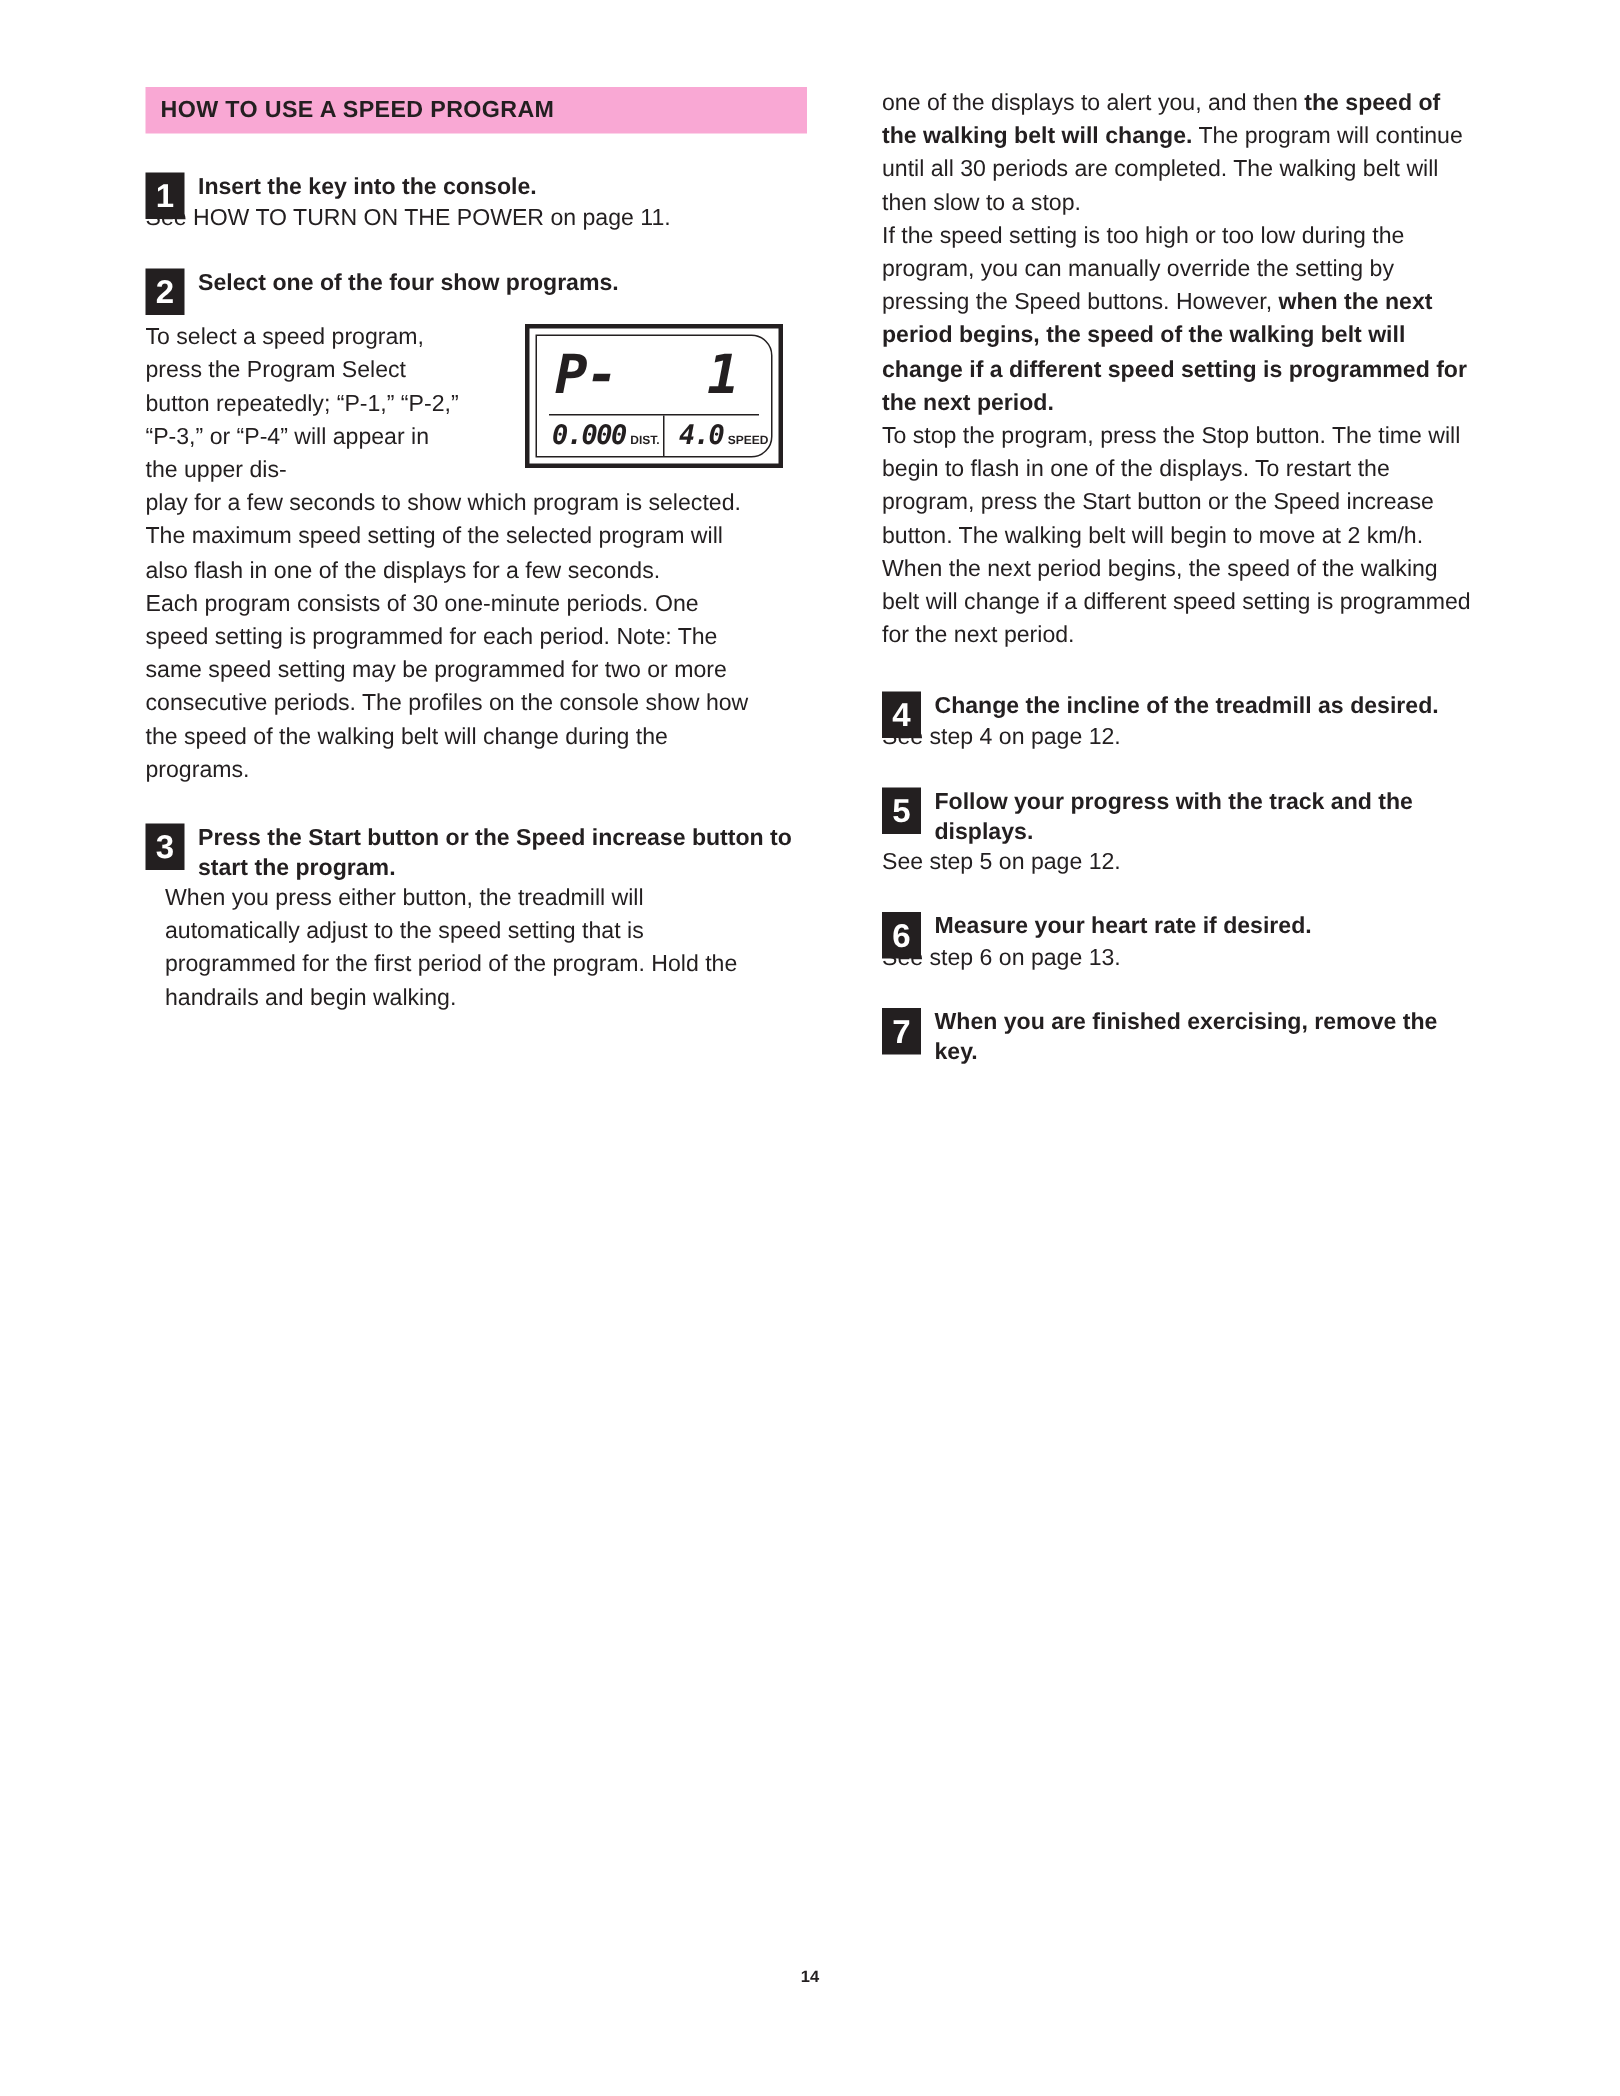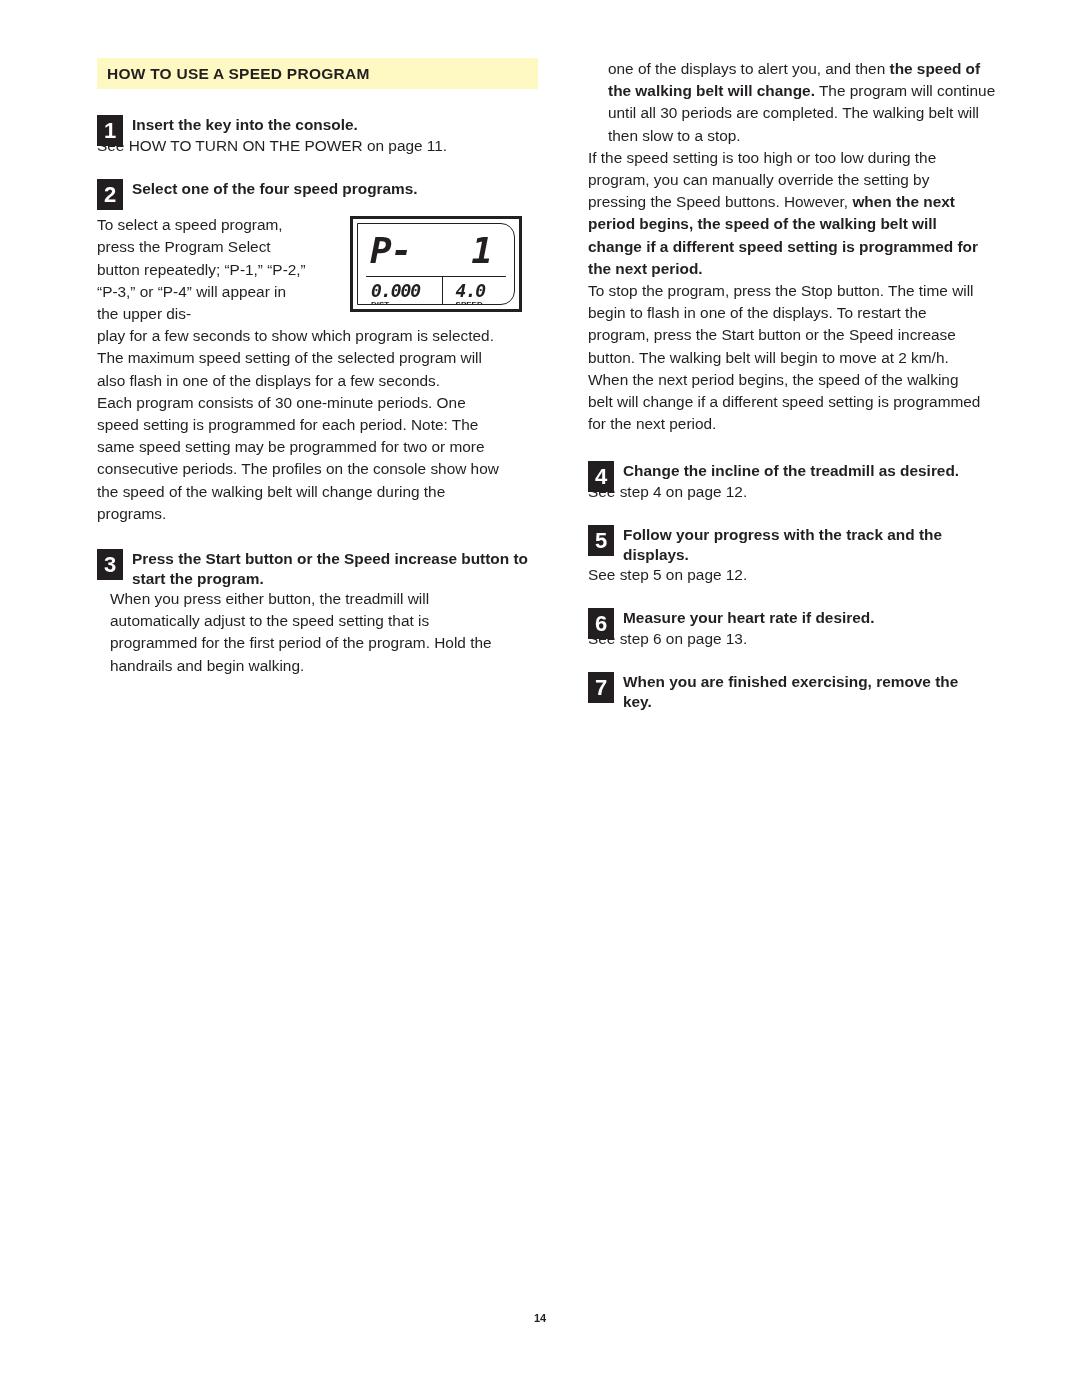--- a/index.html
+++ b/index.html
@@ -28,21 +28,21 @@
   .col {
     position: absolute;
     top: 58px;
     width: 443px;
   }
   .col-left  { left: 97px; }
   .col-right { left: 588px; width: 403px; }
 
   
   .section-bar {
-    background: #fef9c3;
+    background: #f9a8d4;
     height: 31px;
     width: 441px;
     margin-bottom: 26px;
   }
   .section-bar .title {
     font-size: 15.5px;
     font-weight: bold;
     letter-spacing: 0.25px;
     line-height: 31px;
     padding-left: 10px;
@@ -149,21 +149,20 @@
     border-top: 1.6px solid #231f20;
     display: flex;
     align-items: center;
   }
   .lcd-cell {
     display: flex;
     align-items: baseline;
     height: 100%;
     padding-top: 5px;
     box-sizing: border-box;
-    flex-direction: column;
   }
   .lcd-cell.left  { width: 54%; padding-left: 2px; }
   .lcd-cell.right { width: 46%; border-left: 1.6px solid #231f20; padding-left: 10px; text-align: center; }
   .lcd-val { font-size: 18px; line-height: 18px; }
   .lcd-unit {
     font-size: 8px;
     font-weight: bold;
     font-family: "Liberation Sans", sans-serif;
     letter-spacing: 0px;
     margin-left: 3px;
@@ -194,21 +193,21 @@
     </div>
 
     <div class="step" style="margin-top:4px;">
       <span class="num">1</span>
       <span class="head">Insert the key into the console.</span>
     </div>
     <p class="body indent gap-sm">See HOW TO TURN ON THE POWER on page 11.</p>
 
     <div class="step" style="margin-top:22px;">
       <span class="num">2</span>
-      <span class="head">Select one of the four speed programs.</span>
+      <span class="head">Select one of the four show programs.</span>
     </div>
 
     <div class="figwrap gap-sm">
 
       <div class="console-fig">
         <div class="console-inner">
           <div class="lcd-top">
             <span class="seg lcd-prog">P-</span>
             <span class="seg lcd-prognum">1</span>
           </div>
@@ -233,21 +232,21 @@
 
     <div class="step" style="margin-top:24px;">
       <span class="num">3</span>
       <span class="head" style="display:block;width:400px;">Press the Start button or the Speed increase button to start the program.</span>
     </div>
     <p class="body indent gap-md" style="width:400px;margin-left:13px;">When you press either button, the treadmill will automatically adjust to the speed setting that is programmed for the first period of the program. Hold the handrails and begin walking.</p>
   </div>
 
   <div class="col col-right">
 
-    <p class="body" style="width:398px;margin-left:20px;"><span>one of the displays to alert you, and then </span><b>the speed of the walking belt will change.</b><span> The program will continue until all 30 periods are completed. The walking belt will then slow to a stop.</span></p>
+    <p class="body" style="width:398px;"><span>one of the displays to alert you, and then </span><b>the speed of the walking belt will change.</b><span> The program will continue until all 30 periods are completed. The walking belt will then slow to a stop.</span></p>
 
     <p class="body gap-md" style="width:398px;"><span>If the speed setting is too high or too low during the program, you can manually override the setting by pressing the Speed buttons. However, </span><b>when the next period begins, the speed of the walking belt will change if a different speed setting is programmed for the next period.</b></p>
 
     <p class="body gap-md" style="width:398px;">To stop the program, press the Stop button. The time will begin to flash in one of the displays. To restart the program, press the Start button or the Speed increase button. The walking belt will begin to move at 2 km/h. When the next period begins, the speed of the walking belt will change if a different speed setting is programmed for the next period.</p>
 
     <div class="step" style="margin-top:26px;">
       <span class="num">4</span>
       <span class="head" style="display:block;width:368px;">Change the incline of the treadmill as desired.</span>
     </div>
     <p class="body indent gap-sm">See step 4 on page 12.</p>

